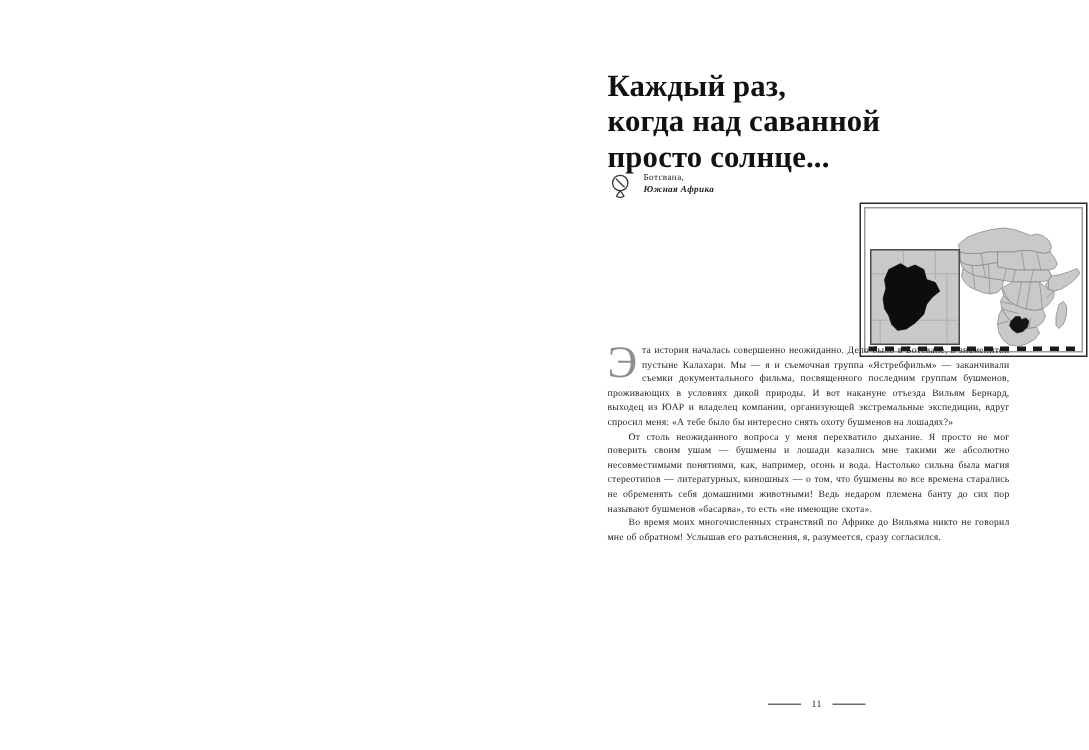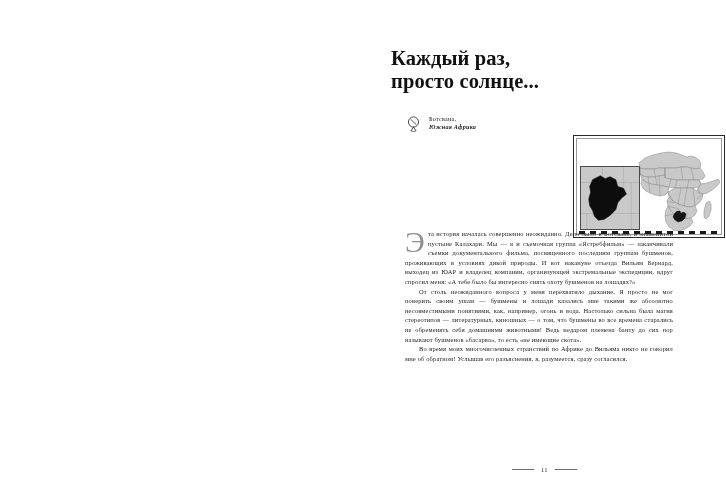--- a/index.html
+++ b/index.html
@@ -12,21 +12,21 @@
     position:relative;
   }
   .spread{position:absolute;inset:0;display:flex;}
   .page{position:relative;height:500px;}
   .page-left{width:363px;background:#fff;}
   .page-right{width:363px;background:#fff;}
 
   
   .title{
     position:absolute;
-    left:28px;top:33px;
+    left:42px;top:33px;
     width:300px;
     font-family:"Liberation Serif","DejaVu Serif",serif;
     font-weight:bold;
     font-size:20.5px;
     line-height:23.5px;
     letter-spacing:0.1px;
     color:#111;
   }
   .title-line{display:block;white-space:nowrap;}
 
@@ -142,20 +142,21 @@
 <body>
 
 <div class="spread">
 
   <div class="page page-left"></div>
 
   <div class="page page-right">
 
     <h1 class="title">
       <span class="title-line">Каждый раз,</span>
+      <span class="title-line">когда над саванной</span>
       <span class="title-line">просто солнце...</span>
     </h1>
 
     <div class="locblock">
       <span class="pin-icon">
         <svg viewBox="0 0 13 16" fill="none" xmlns="http://www.w3.org/2000/svg">
           <circle cx="6.5" cy="6" r="5.1" stroke="#3a3a3a" stroke-width="0.9" fill="none"></circle>
           <path d="M3.6 3.2 L9.4 8.8" stroke="#3a3a3a" stroke-width="0.9"></path>
           <path d="M6.5 11.1 L4.1 14.6 M6.5 11.1 L8.9 14.6" stroke="#3a3a3a" stroke-width="0.9" stroke-linecap="round"></path>
           <path d="M3.9 14.8 Q6.5 16.3 9.1 14.8" stroke="#3a3a3a" stroke-width="0.8" fill="none"></path>

